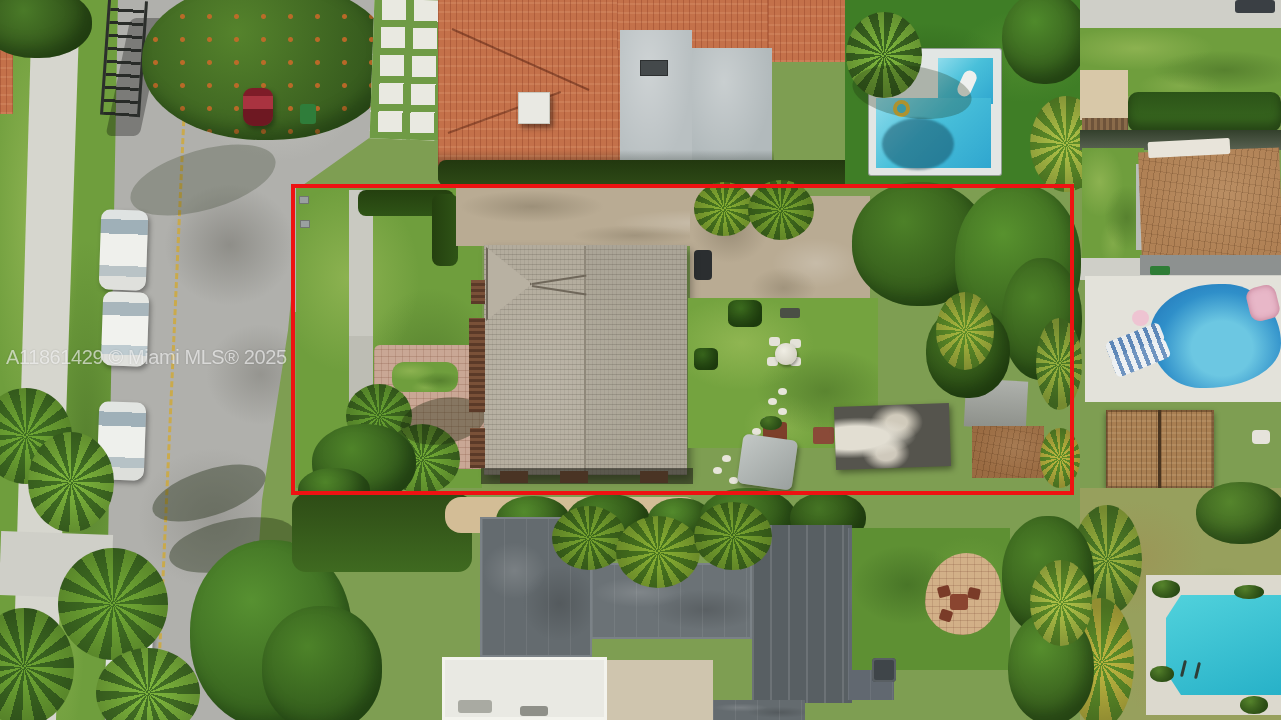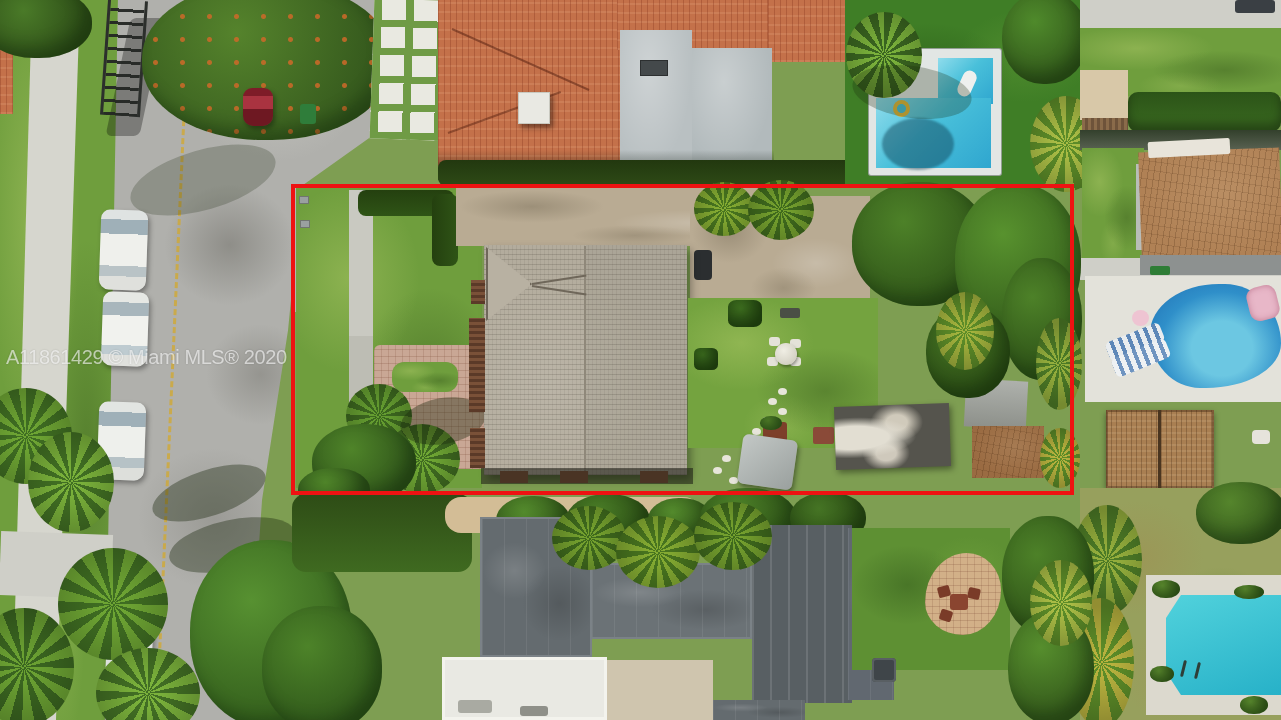--- a/index.html
+++ b/index.html
@@ -278,15 +278,15 @@
   <div class="abs" style="left:968px;top:588px;width:12px;height:11px;background:#7a3b28;border-radius:2px;transform:rotate(12deg);"></div>
   <div class="abs" style="left:940px;top:610px;width:12px;height:11px;background:#7a3b28;border-radius:2px;transform:rotate(18deg);"></div>
   <div class="abs" style="left:950px;top:594px;width:18px;height:16px;background:#8a4530;border-radius:3px;"></div>
   <div class="abs" style="left:872px;top:658px;width:24px;height:24px;background:#3f4549;border-radius:4px;box-shadow:inset 0 0 0 2px #595f63;"></div>
 
   <div class="abs tree" style="left:1002px;top:516px;width:92px;height:120px;--hi:#4d8128;--lo:#2f5418;"></div>
   <div class="abs tree" style="left:1008px;top:612px;width:86px;height:112px;--hi:#568e2d;--lo:#34591b;"></div>
   <div class="abs palm" style="left:1030px;top:560px;width:62px;height:86px;--f1:#5c8c28;--f2:#a9bc45;"></div>
 
   <div class="abs boundary" style="left:291px;top:184px;width:783px;height:311px;"></div>
-  <div class="abs watermark" style="left:6px;top:346px;">A11861429 © Miami MLS® 2020</div>
+  <div class="abs watermark" style="left:6px;top:346px;">A11861429 © Miami MLS® 2025</div>
 
 </div>
 
 </body></html>

